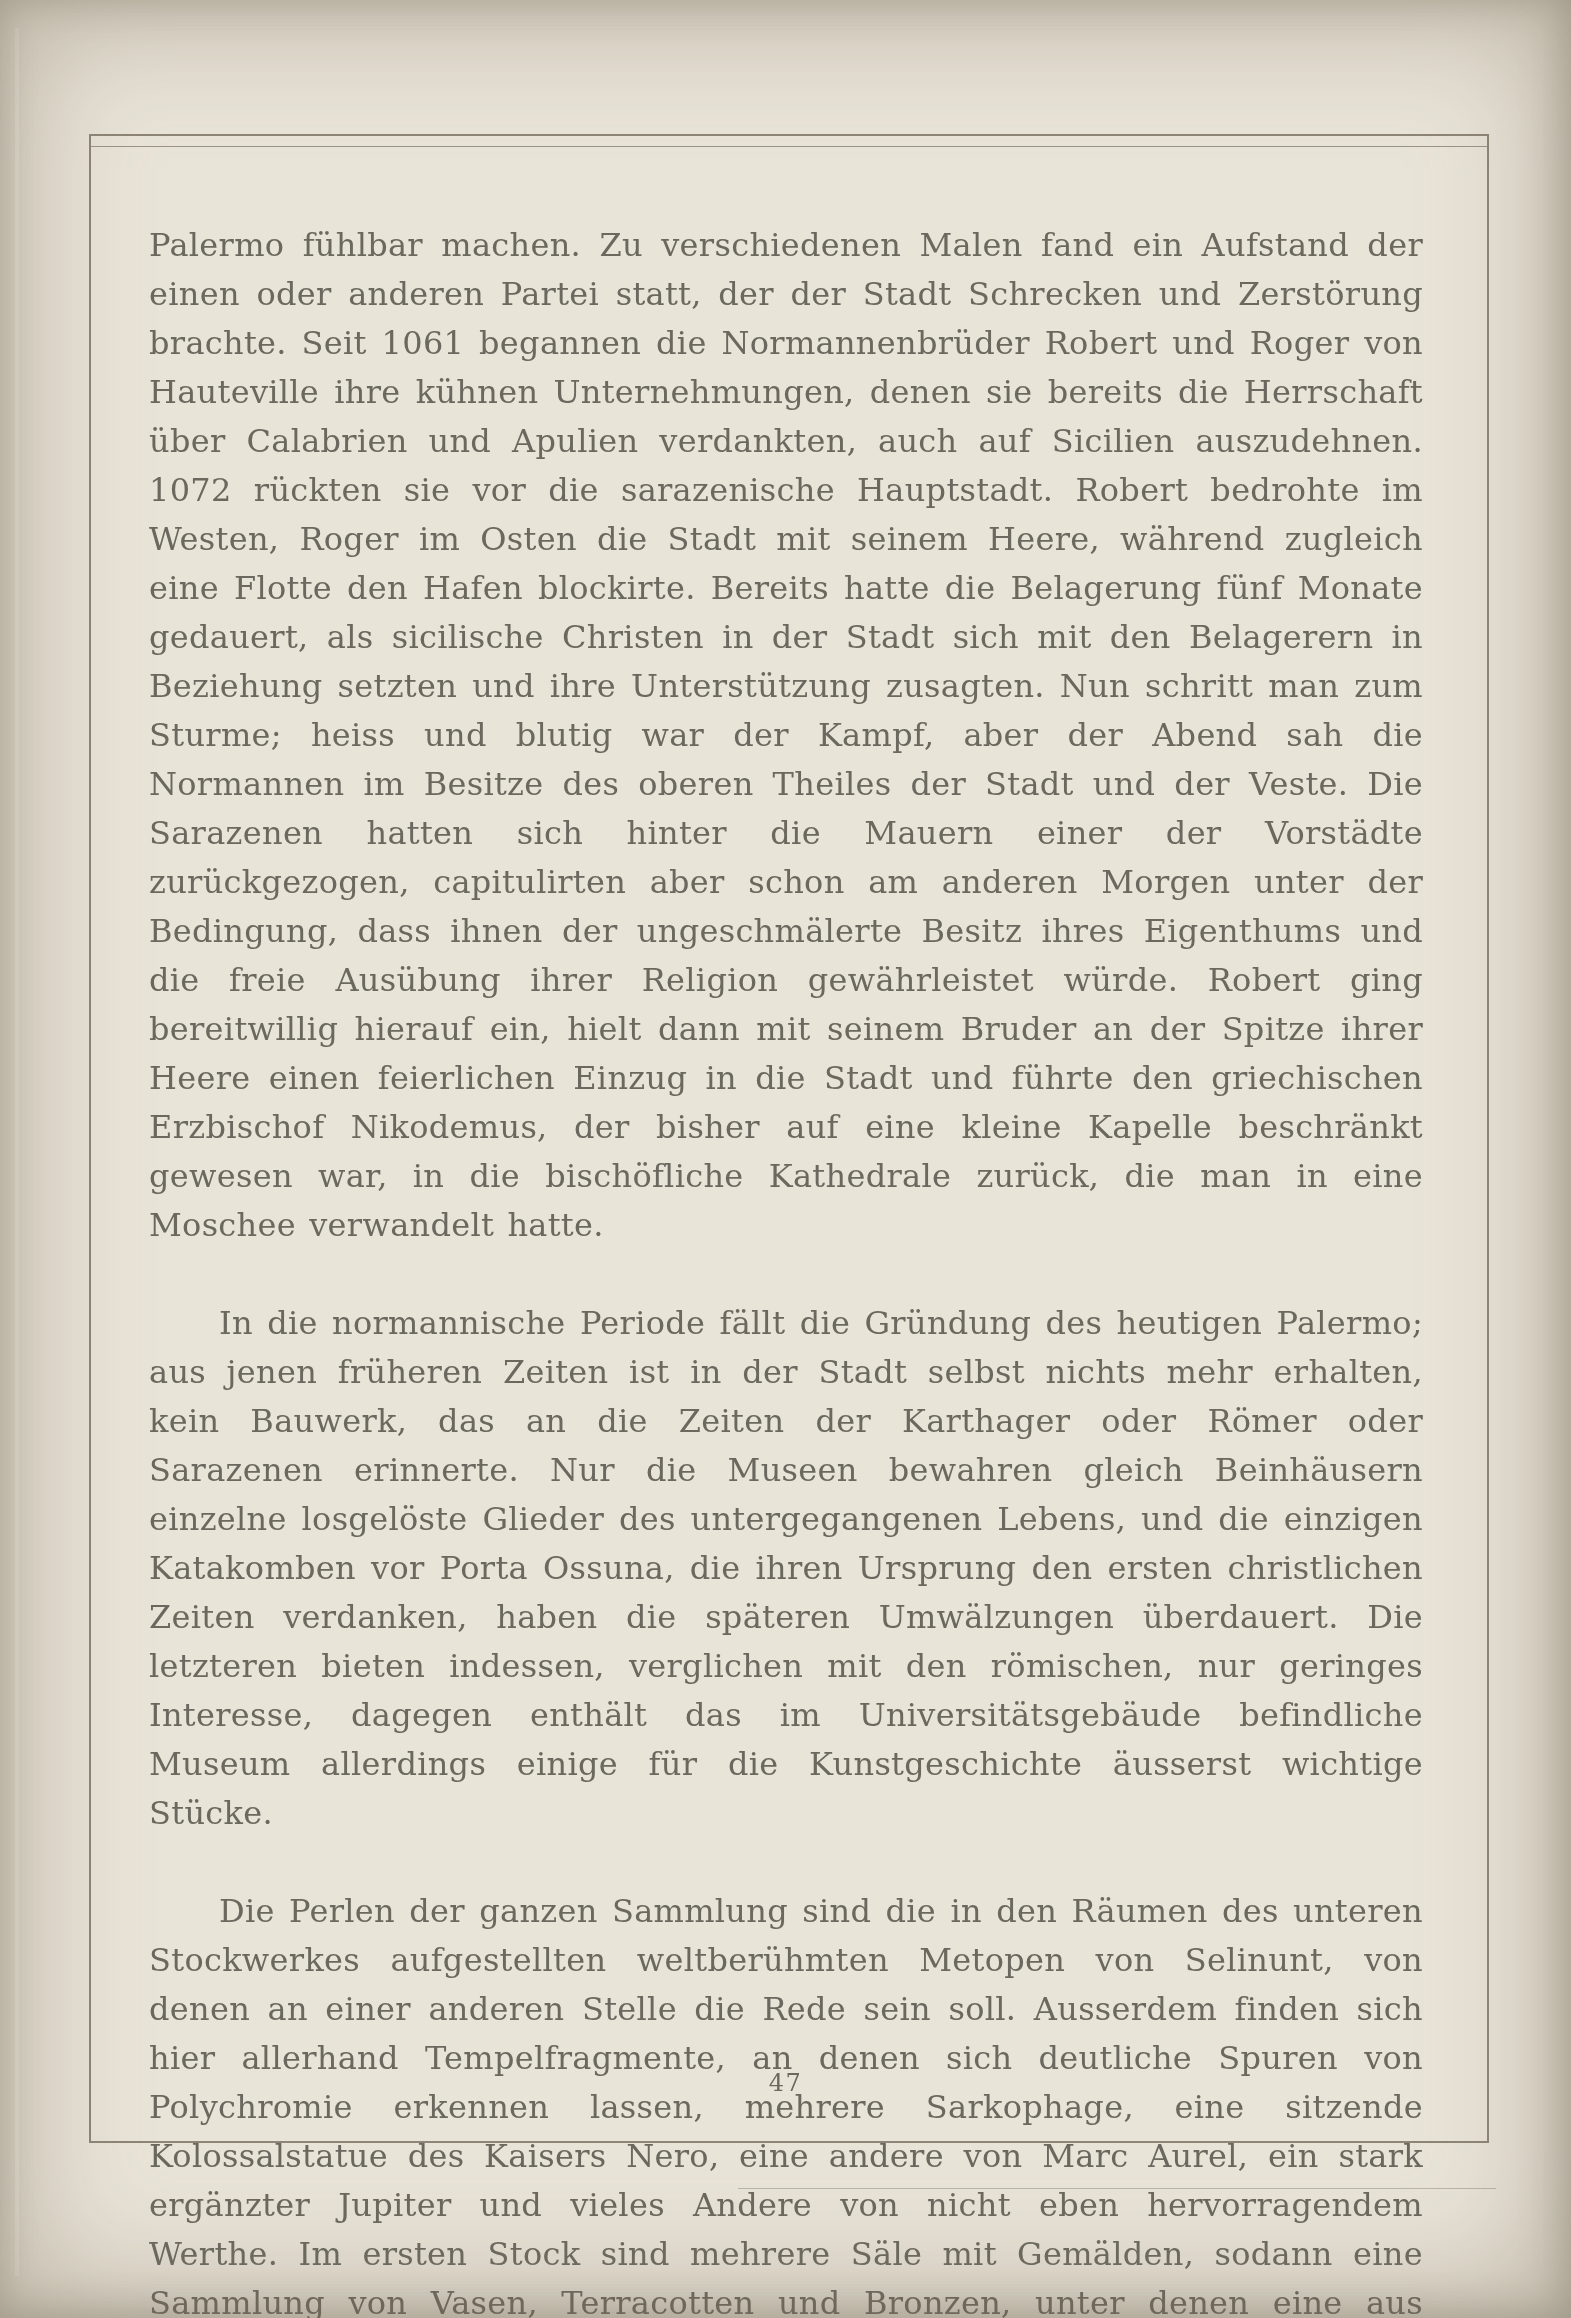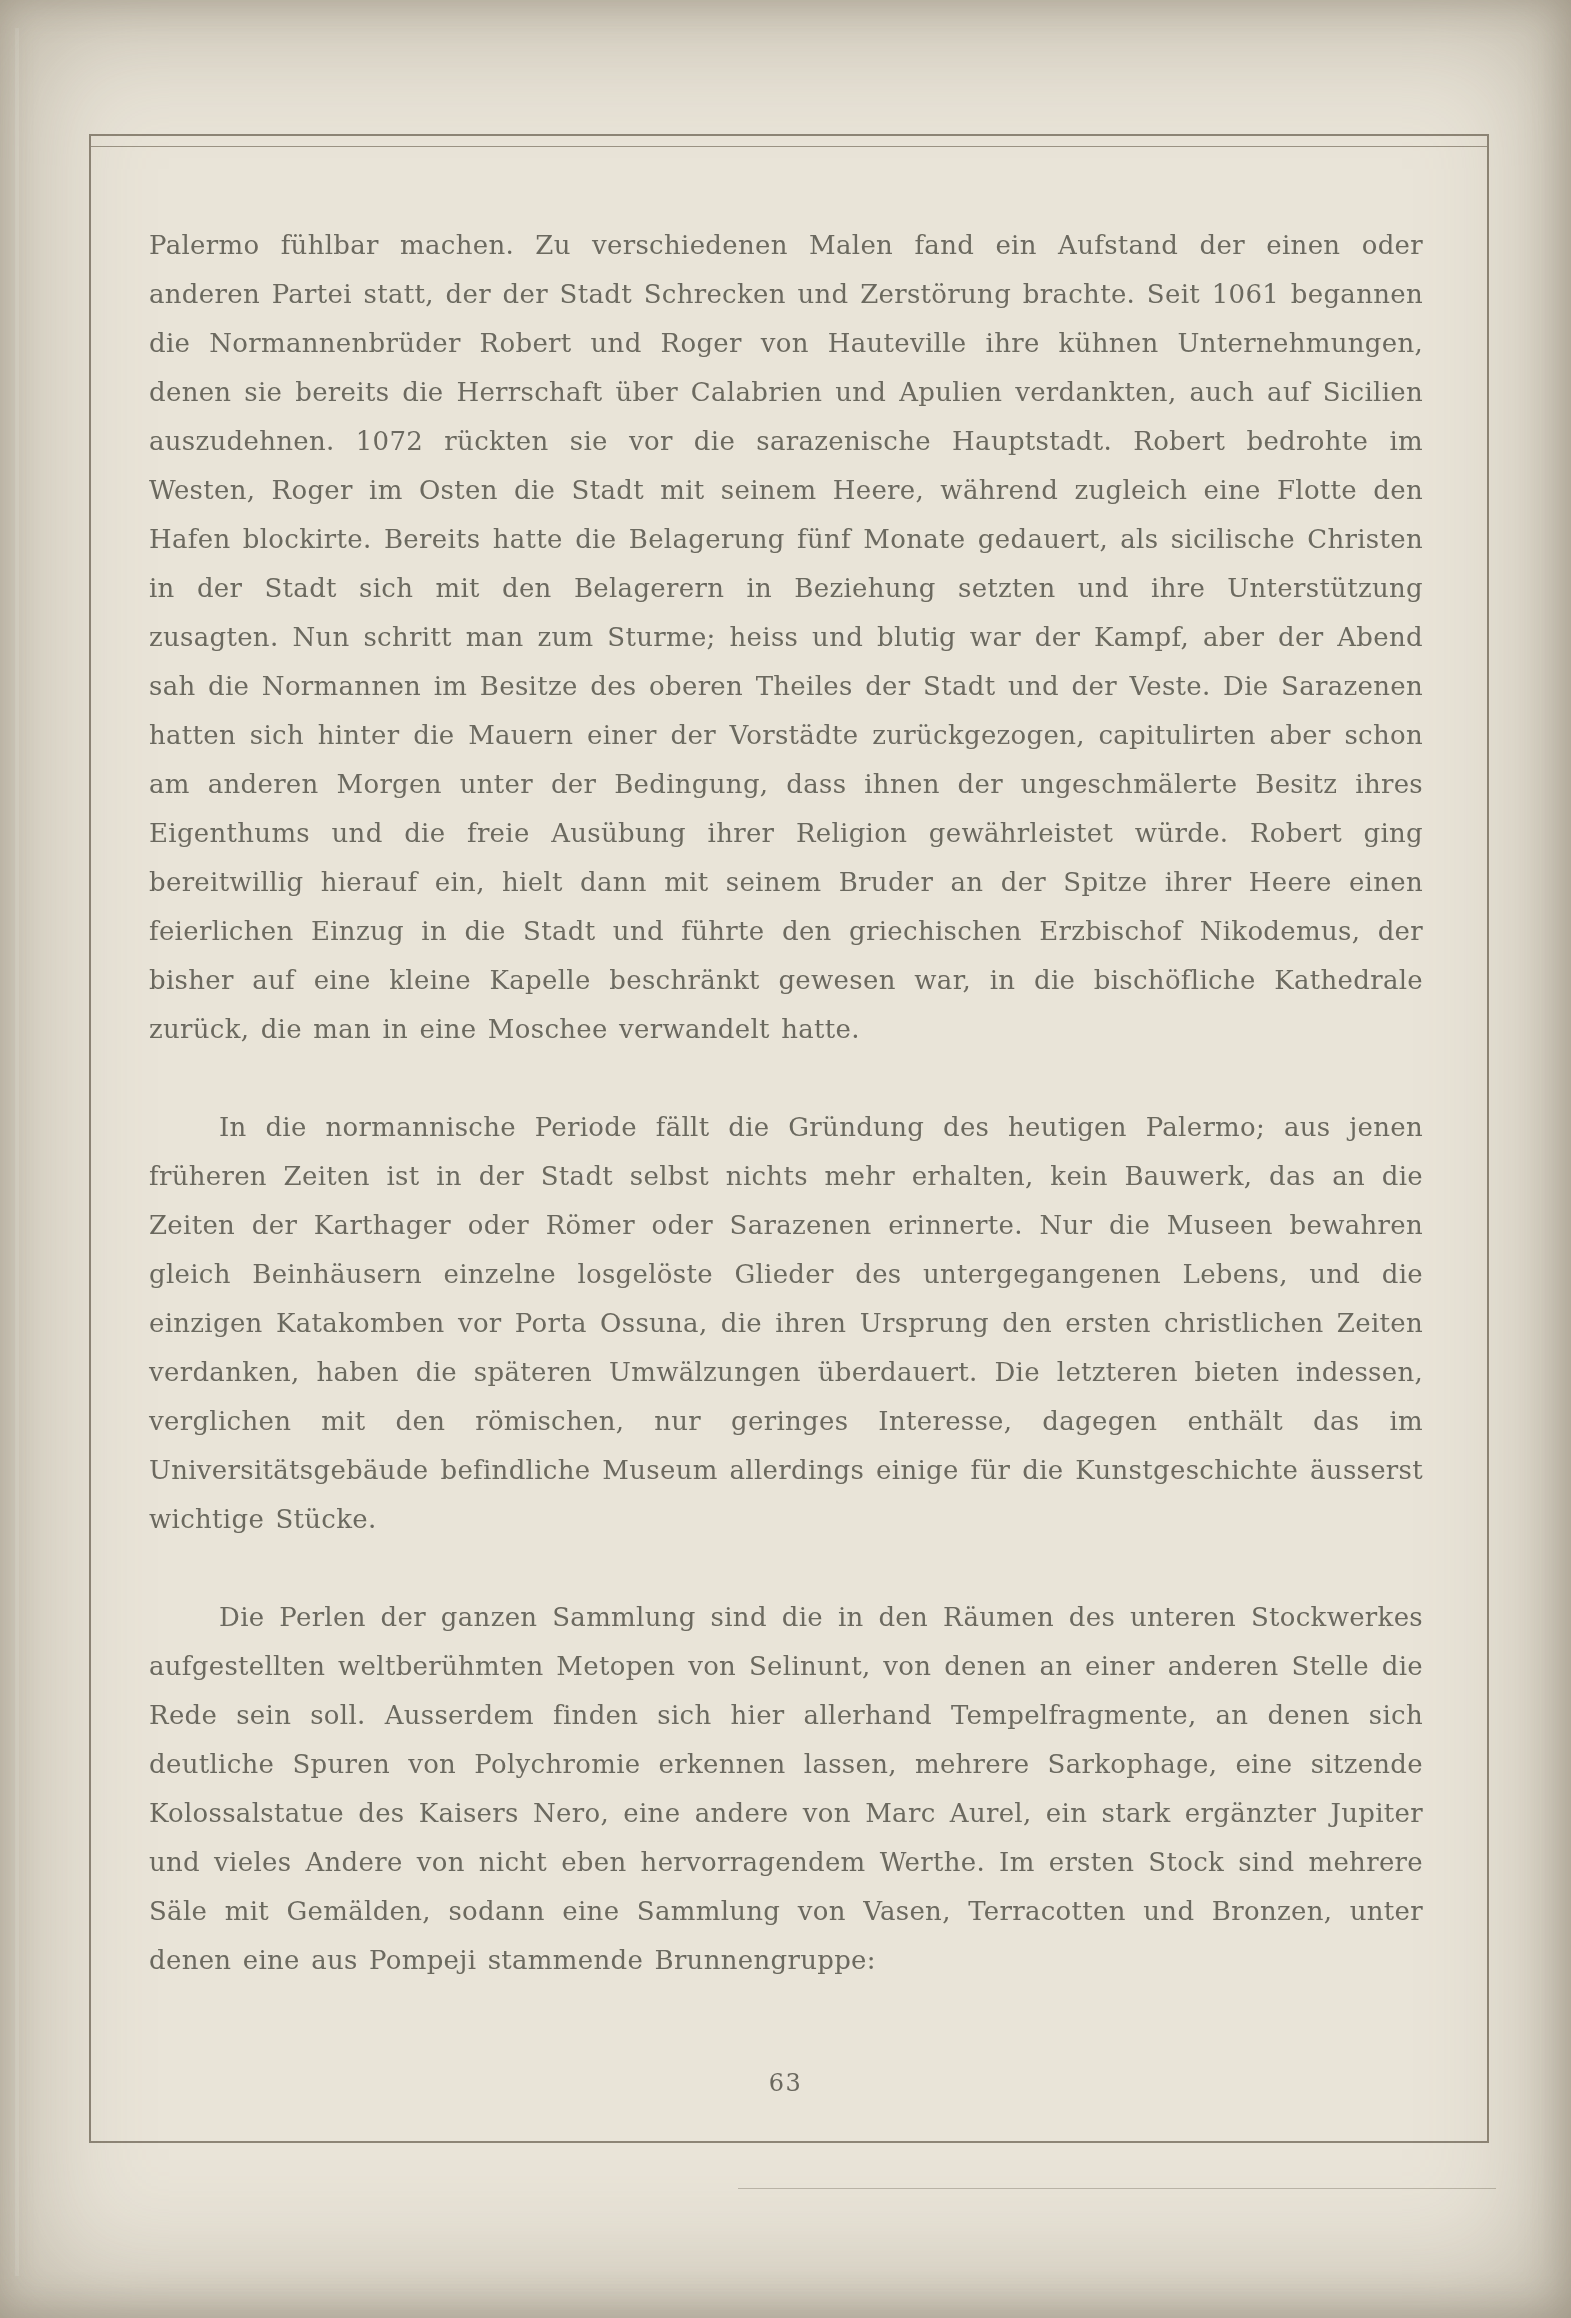--- a/index.html
+++ b/index.html
@@ -65,21 +65,21 @@
 
   .text-block {
     position: absolute;
     left: 149px;
     top: 221px;
     width: 1274px;
     color: var(--ink, #6b695f);
   }
   .para {
     margin: 0 0 49px 0;
-    font-size: 26px;
+    font-size: 32px;
     line-height: 49px;
     text-align: justify;
     text-indent: 70px;
     word-spacing: 2.8px;
     letter-spacing: 0.3px;
   }
   .para.continuation { text-indent: 0; }
 
   .page-number {
     position: absolute;
@@ -102,19 +102,19 @@
   <div class="frame">
     <div class="frame-top-rule"></div>
   </div>
 
   <div class="text-block">
     <p class="para continuation">Palermo fühlbar machen. Zu verschiedenen Malen fand ein Aufstand der einen oder anderen Partei statt, der der Stadt Schrecken und Zerstörung brachte. Seit 1061 begannen die Normannenbrüder Robert und Roger von Hauteville ihre kühnen Unternehmungen, denen sie bereits die Herrschaft über Calabrien und Apulien verdankten, auch auf Sicilien auszudehnen. 1072 rückten sie vor die sarazenische Hauptstadt. Robert bedrohte im Westen, Roger im Osten die Stadt mit seinem Heere, während zugleich eine Flotte den Hafen blockirte. Bereits hatte die Belagerung fünf Monate gedauert, als sicilische Christen in der Stadt sich mit den Belagerern in Beziehung setzten und ihre Unterstützung zusagten. Nun schritt man zum Sturme; heiss und blutig war der Kampf, aber der Abend sah die Normannen im Besitze des oberen Theiles der Stadt und der Veste. Die Sarazenen hatten sich hinter die Mauern einer der Vorstädte zurückgezogen, capitulirten aber schon am anderen Morgen unter der Bedingung, dass ihnen der ungeschmälerte Besitz ihres Eigenthums und die freie Ausübung ihrer Religion gewährleistet würde. Robert ging bereitwillig hierauf ein, hielt dann mit seinem Bruder an der Spitze ihrer Heere einen feierlichen Einzug in die Stadt und führte den griechischen Erzbischof Nikodemus, der bisher auf eine kleine Kapelle beschränkt gewesen war, in die bischöfliche Kathedrale zurück, die man in eine Moschee verwandelt hatte.</p>
     <p class="para">In die normannische Periode fällt die Gründung des heutigen Palermo; aus jenen früheren Zeiten ist in der Stadt selbst nichts mehr erhalten, kein Bauwerk, das an die Zeiten der Karthager oder Römer oder Sarazenen erinnerte. Nur die Museen bewahren gleich Beinhäusern einzelne losgelöste Glieder des untergegangenen Lebens, und die einzigen Katakomben vor Porta Ossuna, die ihren Ursprung den ersten christlichen Zeiten verdanken, haben die späteren Umwälzungen überdauert. Die letzteren bieten indessen, verglichen mit den römischen, nur geringes Interesse, dagegen enthält das im Universitätsgebäude befindliche Museum allerdings einige für die Kunstgeschichte äusserst wichtige Stücke.</p>
     <p class="para">Die Perlen der ganzen Sammlung sind die in den Räumen des unteren Stockwerkes aufgestellten weltberühmten Metopen von Selinunt, von denen an einer anderen Stelle die Rede sein soll. Ausserdem finden sich hier allerhand Tempelfragmente, an denen sich deutliche Spuren von Polychromie erkennen lassen, mehrere Sarkophage, eine sitzende Kolossalstatue des Kaisers Nero, eine andere von Marc Aurel, ein stark ergänzter Jupiter und vieles Andere von nicht eben hervorragendem Werthe. Im ersten Stock sind mehrere Säle mit Gemälden, sodann eine Sammlung von Vasen, Terracotten und Bronzen, unter denen eine aus Pompeji stammende Brunnengruppe:</p>
   </div>
 
-  <div class="page-number">63</div>
+  <div class="page-number">47</div>
 
   <div class="frame-bottom-partial-rule"></div>
 
   <div class="vignette"></div>
 </div>
 
 
 </body></html>

